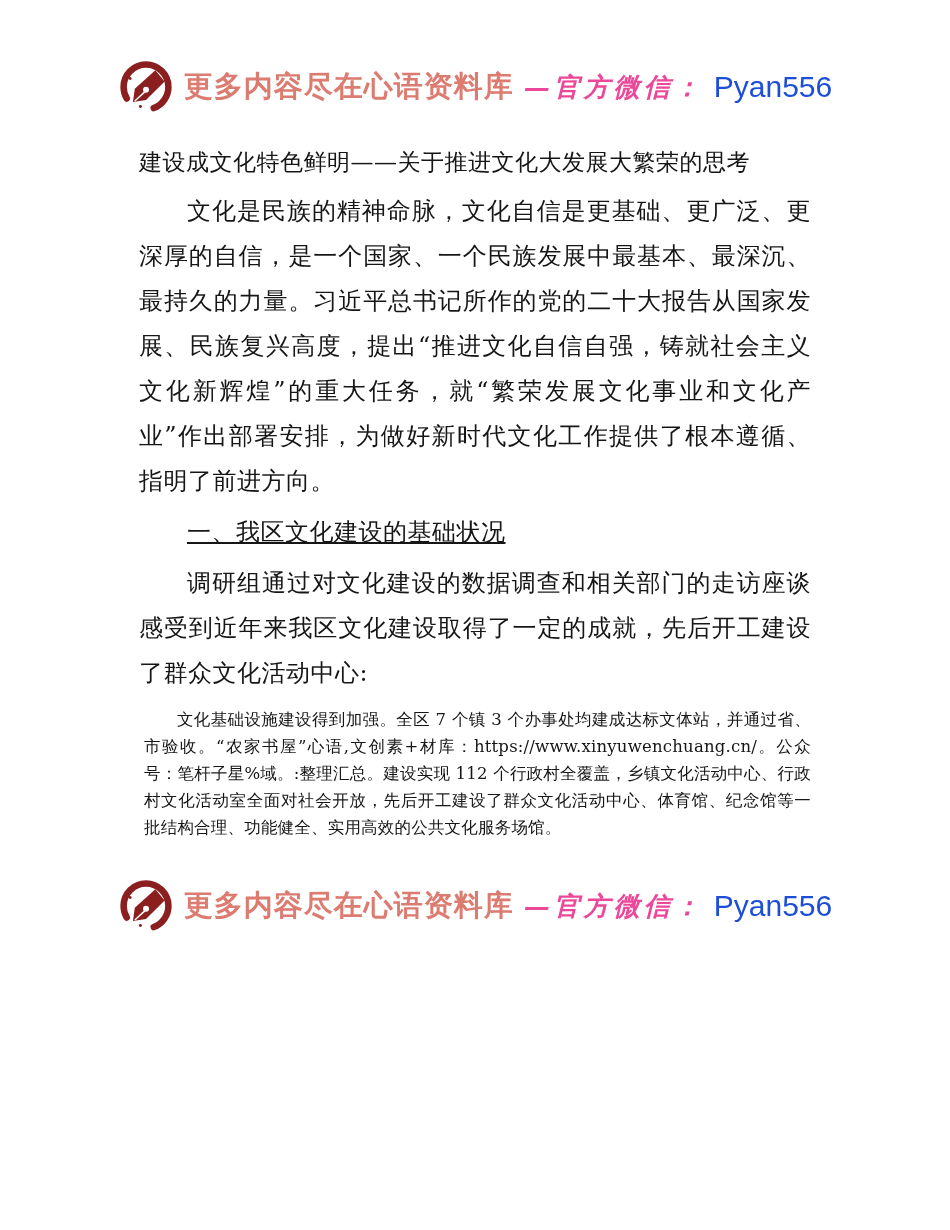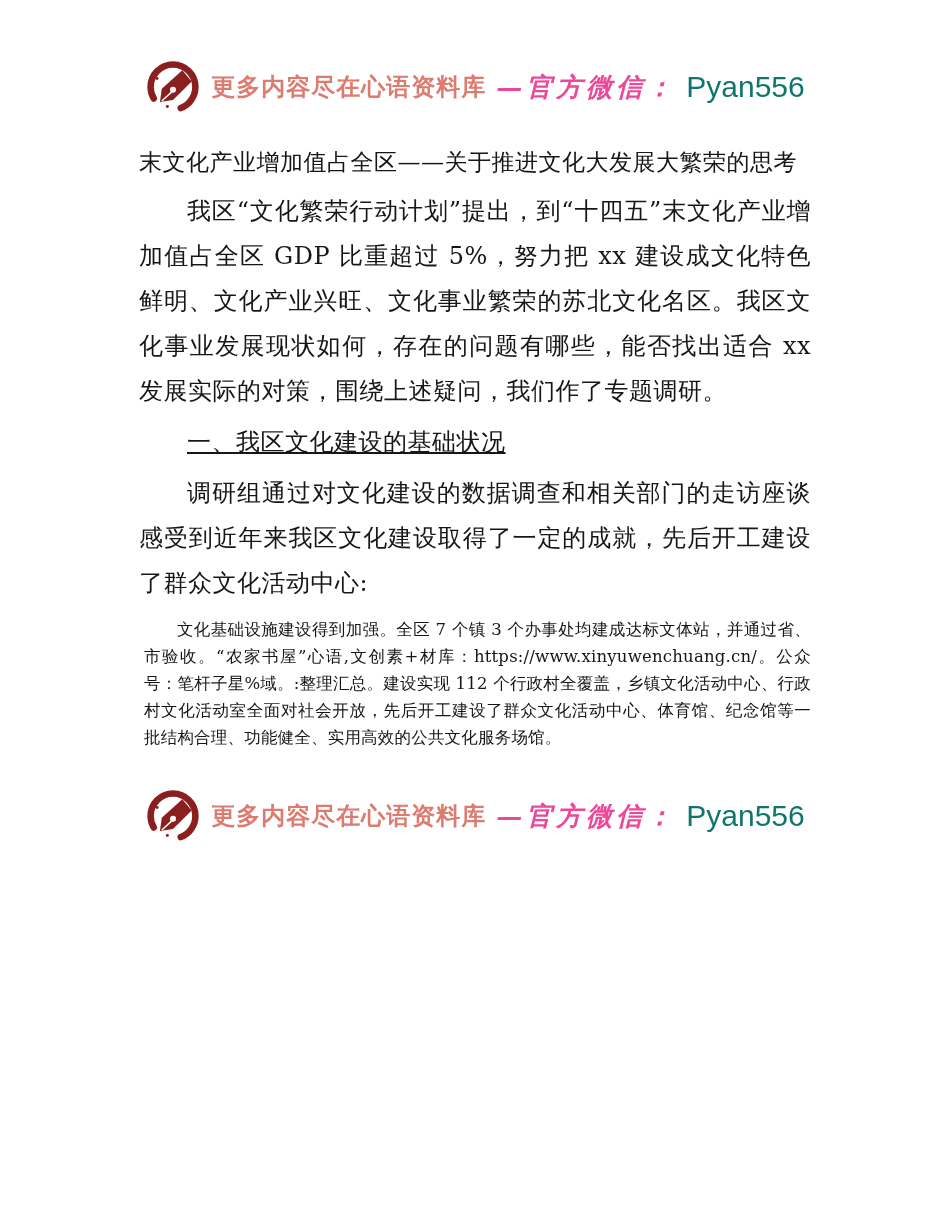--- a/index.html
+++ b/index.html
@@ -23,38 +23,38 @@
     justify-content: center;
     gap: 10px;
     height: 62px;
   }
   .banner .logo {
     width: 56px;
     height: 56px;
     flex: 0 0 auto;
   }
   .banner .brand-text {
-    font-size: 24px;
+    font-size: 29px;
     font-weight: 700;
     color: #dc7b70;
     letter-spacing: 1px;
     white-space: nowrap;
   }
   .banner .wechat-label {
     font-size: 26px;
     color: #ec4899;
     font-style: italic;
     font-weight: 600;
     letter-spacing: 4px;
     white-space: nowrap;
   }
   .banner .wechat-id {
     font-family: "Liberation Sans", "DejaVu Sans", sans-serif;
     font-size: 30px;
-    color: #0f766e;
+    color: #1d4ed8;
     white-space: nowrap;
   }
   .doc {
     width: 672px;
     margin: 0 auto;
     color: #161616;
   }
   .doc-title {
     font-size: 23px;
     line-height: 45px;
@@ -104,23 +104,23 @@
       <circle cx="13" cy="21" r="1.6" fill="#8b1e1e"></circle>
       <circle cx="24" cy="51" r="1.6" fill="#8b1e1e"></circle>
       <circle cx="47" cy="44" r="1.4" fill="#8b1e1e"></circle>
     </svg>
     <span class="brand-text">更多内容尽在心语资料库</span>
     <span class="wechat-label">—官方微信：</span>
     <span class="wechat-id">Pyan556</span>
   </div>
 
   <div class="doc">
-    <p class="doc-title">末文化产业增加值占全区——关于推进文化大发展大繁荣的思考</p>
+    <p class="doc-title">建设成文化特色鲜明——关于推进文化大发展大繁荣的思考</p>
     <div id="doc-body">
-        <p class="p-body">我区“文化繁荣行动计划”提出，到“十四五”末文化产业增加值占全区 GDP 比重超过 5%，努力把 xx 建设成文化特色鲜明、文化产业兴旺、文化事业繁荣的苏北文化名区。我区文化事业发展现状如何，存在的问题有哪些，能否找出适合 xx 发展实际的对策，围绕上述疑问，我们作了专题调研。</p>
+        <p class="p-body">文化是民族的精神命脉，文化自信是更基础、更广泛、更深厚的自信，是一个国家、一个民族发展中最基本、最深沉、最持久的力量。习近平总书记所作的党的二十大报告从国家发展、民族复兴高度，提出“推进文化自信自强，铸就社会主义文化新辉煌”的重大任务，就“繁荣发展文化事业和文化产业”作出部署安排，为做好新时代文化工作提供了根本遵循、指明了前进方向。</p>
         <p class="p-heading">一、我区文化建设的基础状况</p>
         <p class="p-body">调研组通过对文化建设的数据调查和相关部门的走访座谈感受到近年来我区文化建设取得了一定的成就，先后开工建设了群众文化活动中心:</p>
         <p class="p-small">文化基础设施建设得到加强。全区 7 个镇 3 个办事处均建成达标文体站，并通过省、市验收。“农家书屋”心语,文创素+材库：https://www.xinyuwenchuang.cn/。公众号：笔杆子星%域。:整理汇总。建设实现 112 个行政村全覆盖，乡镇文化活动中心、行政村文化活动室全面对社会开放，先后开工建设了群众文化活动中心、体育馆、纪念馆等一批结构合理、功能健全、实用高效的公共文化服务场馆。</p>
       </div>
   </div>
 
   <div class="banner footer-banner">
     <svg class="logo" viewBox="0 0 60 60">
       <circle cx="30" cy="30" r="24" fill="none" stroke="#8b1e1e" stroke-width="7" stroke-dasharray="118 33" stroke-dashoffset="-62" stroke-linecap="round"></circle>
       <path d="M40 12 L50 24 L30 44 L16 46 L18 32 Z" fill="#8b1e1e"></path>

